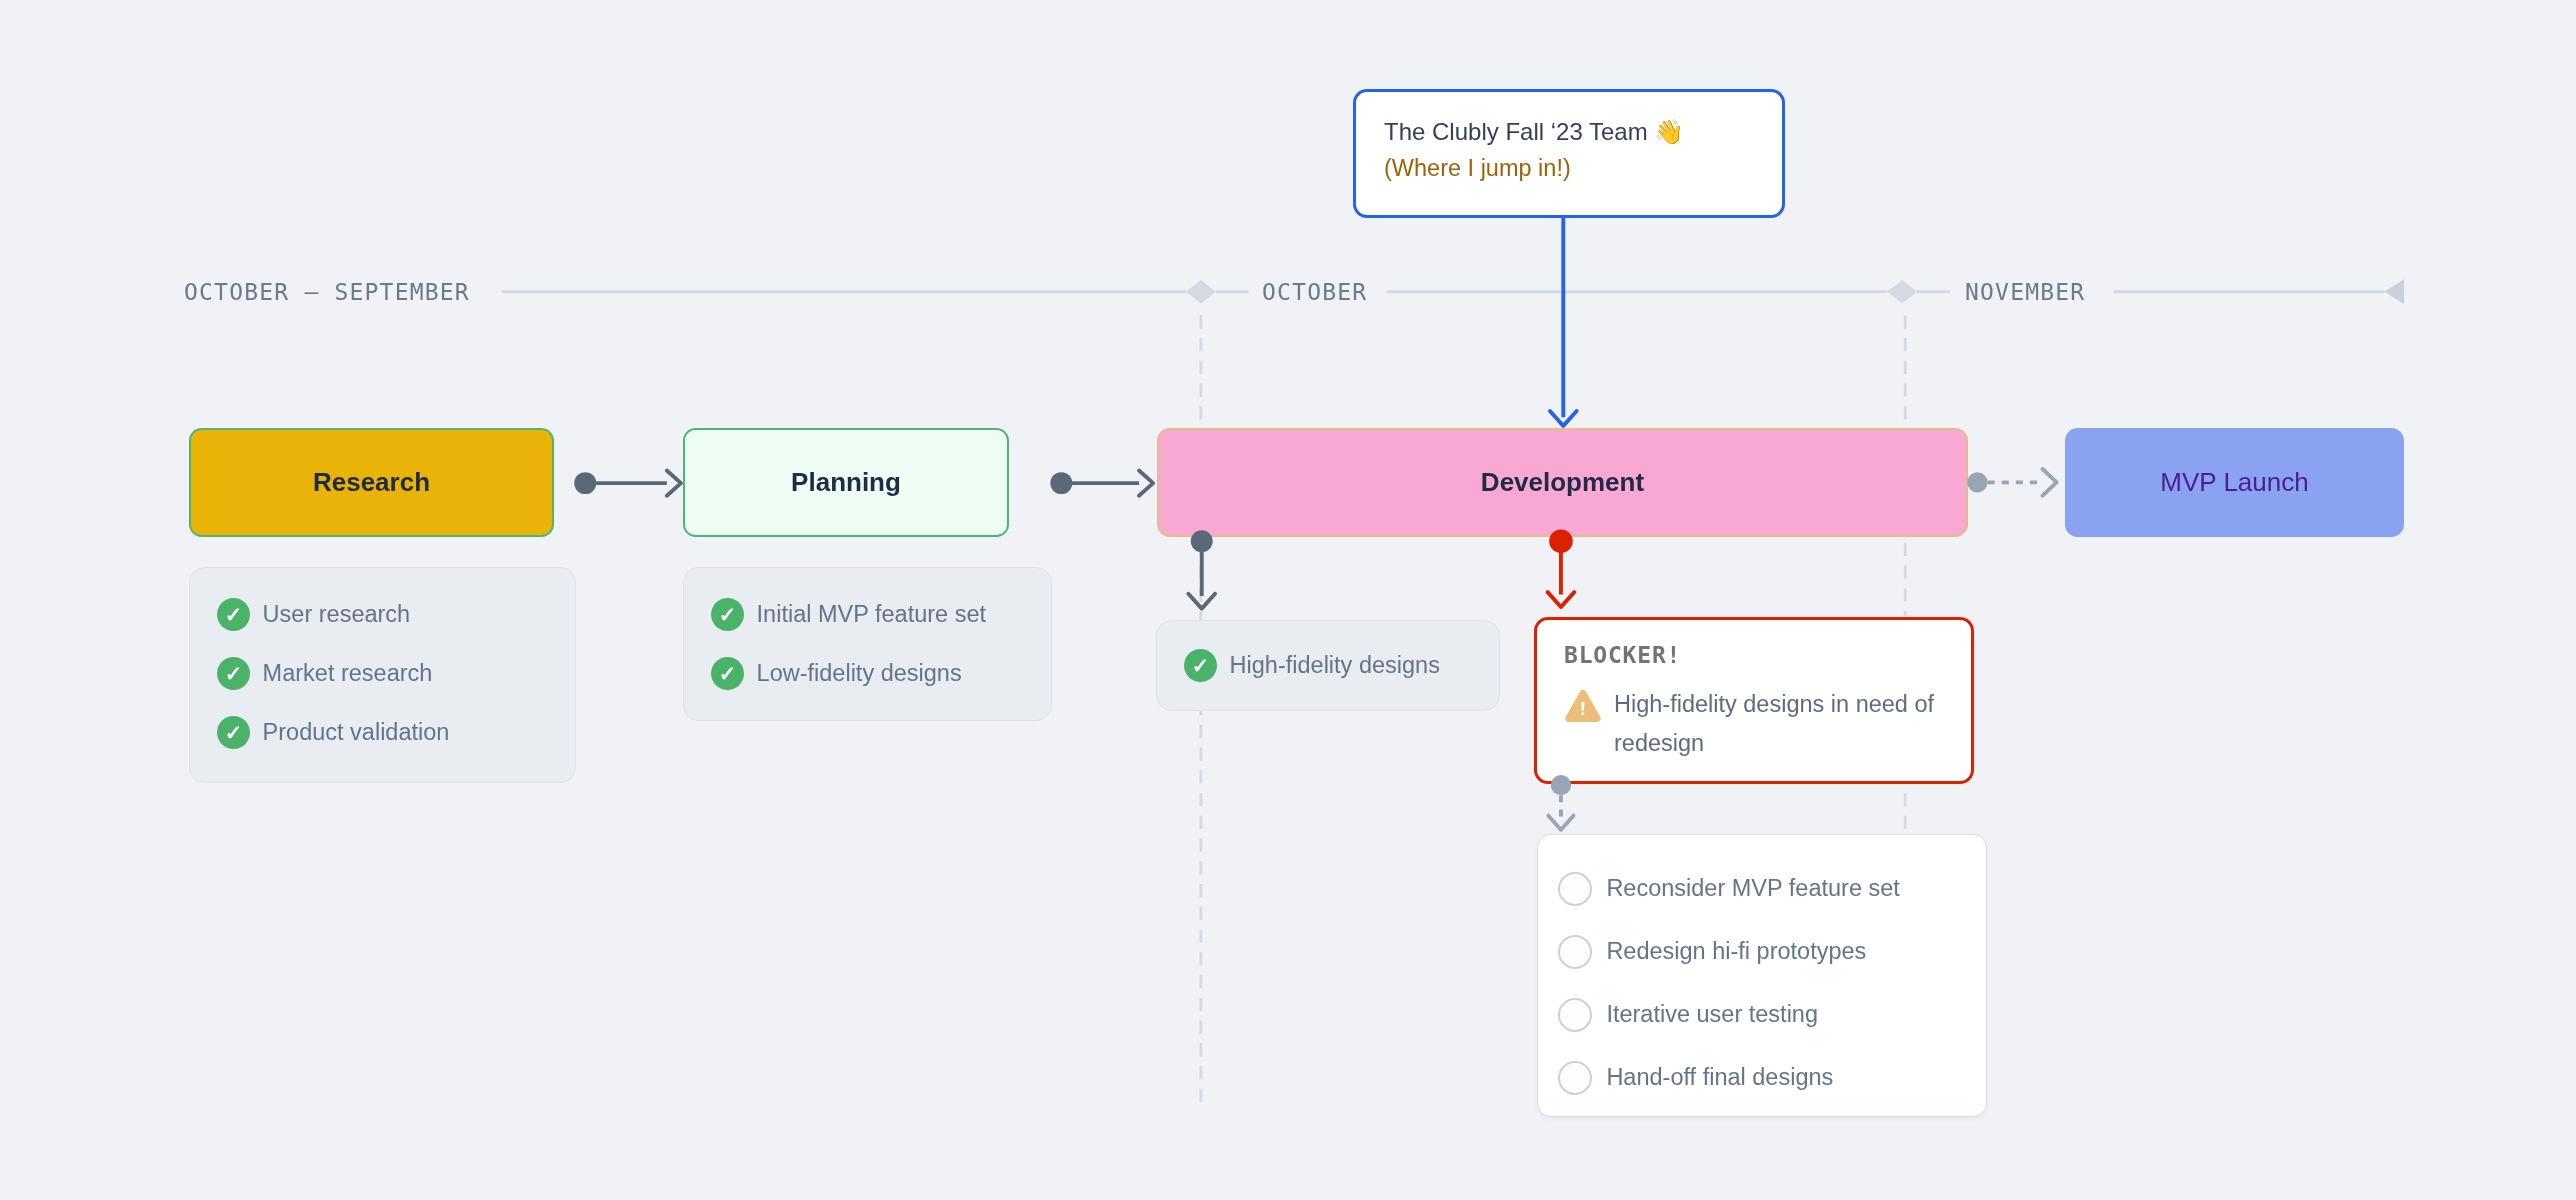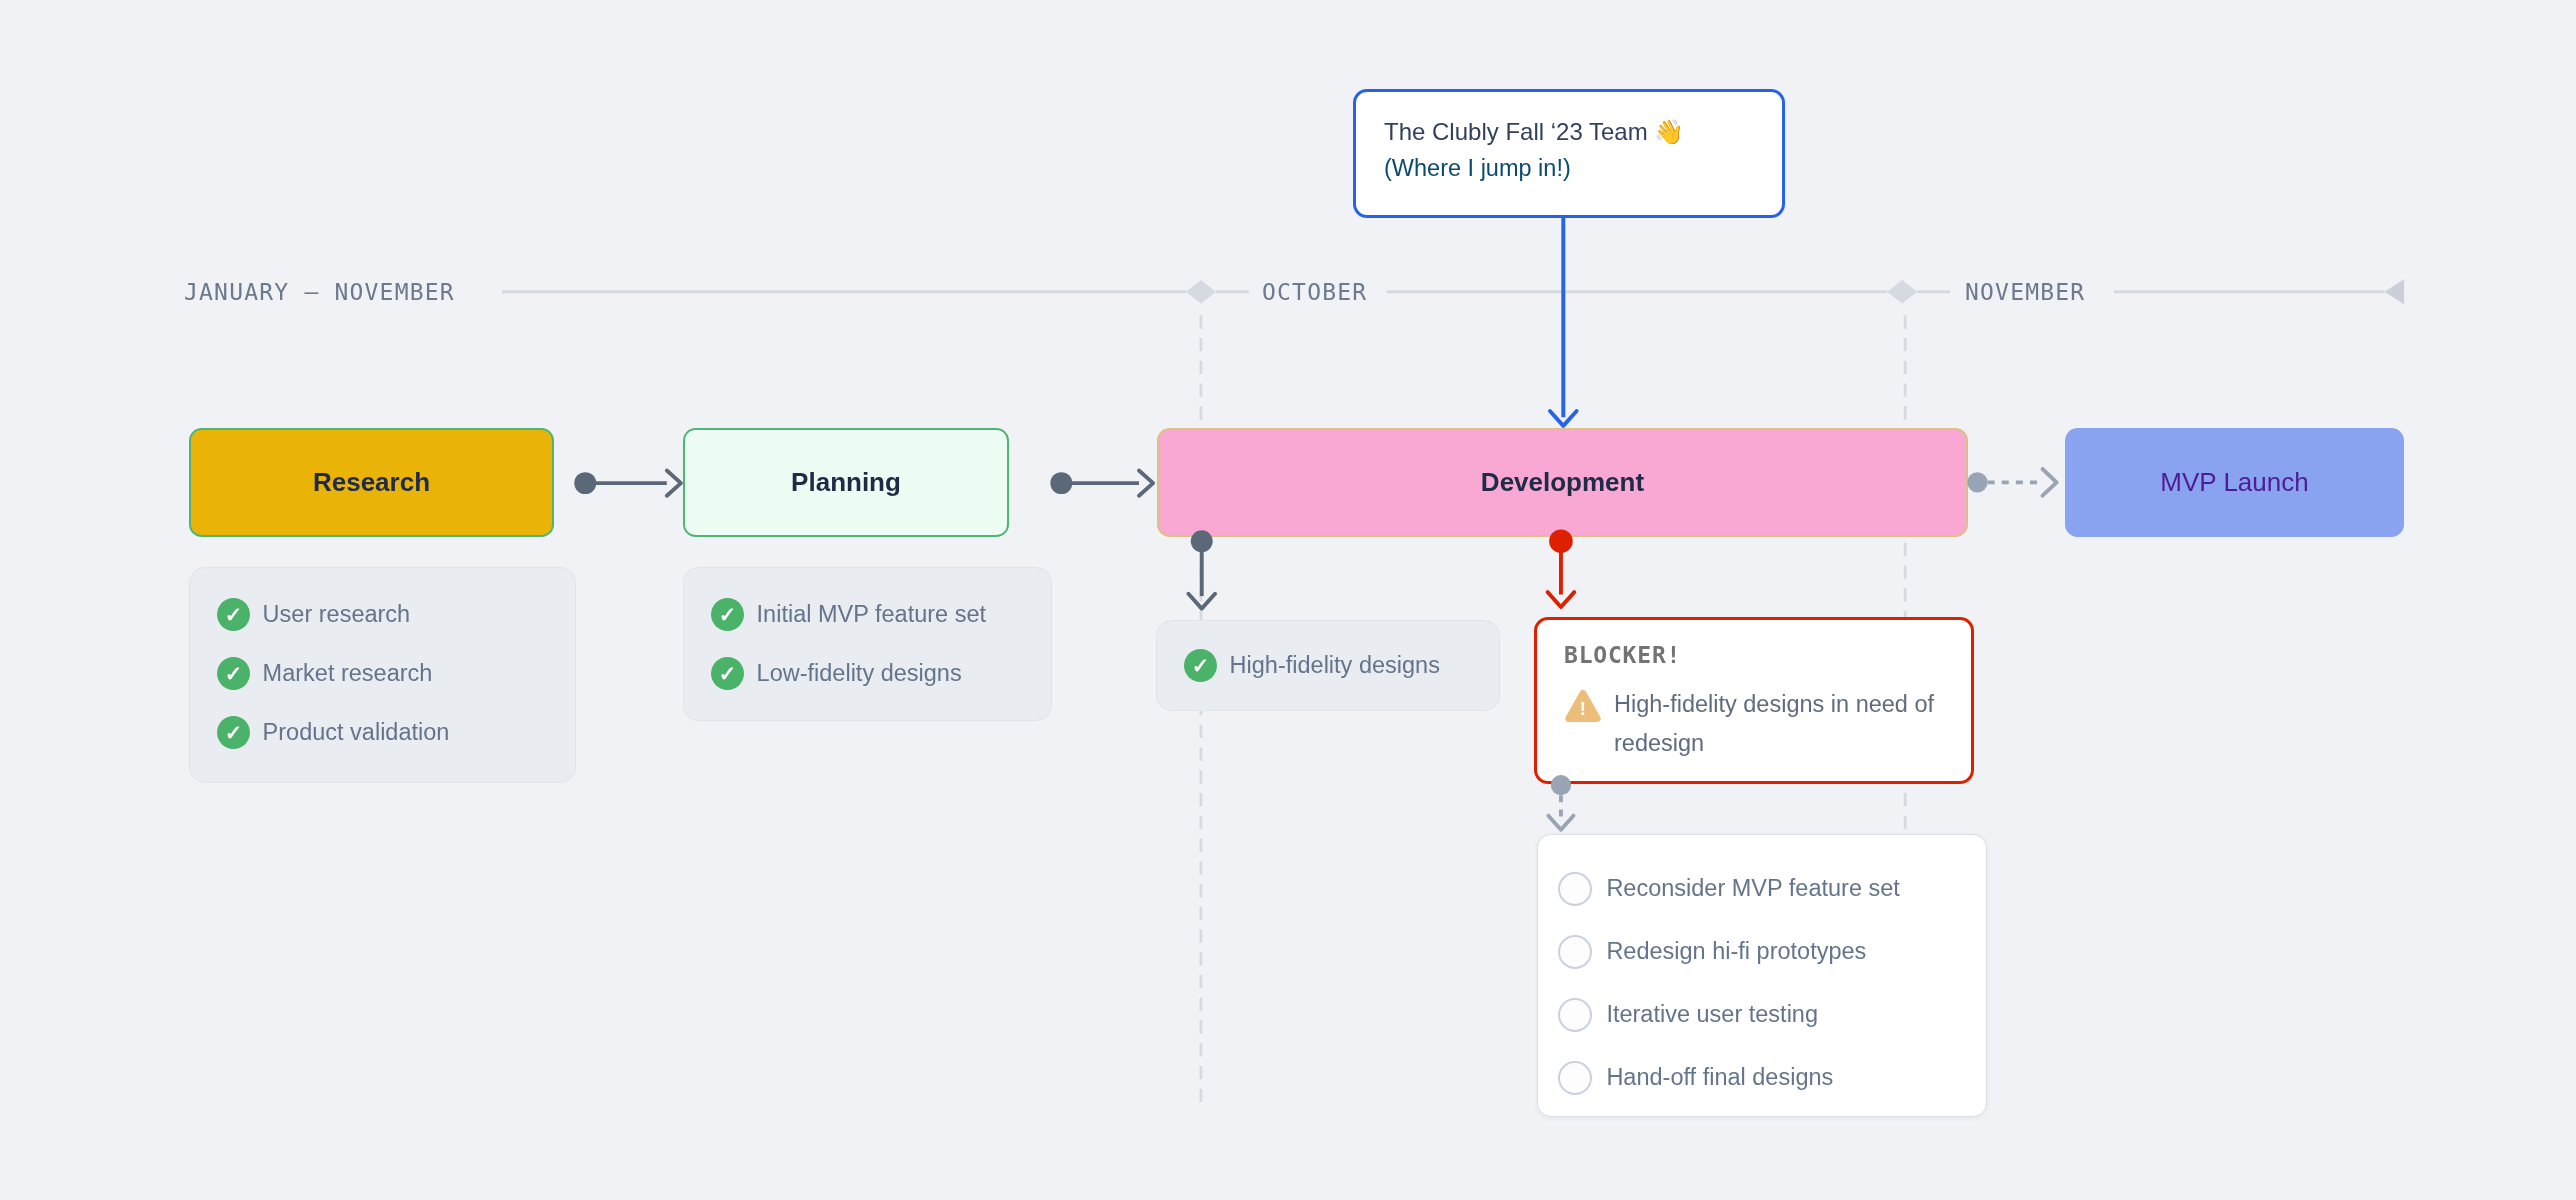--- a/index.html
+++ b/index.html
@@ -20,21 +20,21 @@
   }
   .m1{left:184px;} .m2{left:1262px;} .m3{left:1965px;}
 
   
   .callout{
     position:absolute; left:1353px; top:89px; width:432px; height:129px;
     background:#ffffff; border:3.9px solid #2563eb; border-radius:14px;
     box-sizing:border-box; z-index:4; padding:22px 0 0 28px;
   }
   .callout .c1{font-size:24px; font-weight:500; color:#33405c; line-height:36px; white-space:nowrap;}
-  .callout .c2{font-size:23.5px; font-weight:400; color:#0c4a6e; line-height:36px; white-space:nowrap;}
+  .callout .c2{font-size:23.5px; font-weight:400; color:#a16207; line-height:36px; white-space:nowrap;}
 
   
   .node{
     position:absolute; height:109px; box-sizing:border-box; z-index:2;
     display:flex; align-items:center; justify-content:center;
     border-radius:12.6px; font-size:26px; font-weight:600; color:#202c47;
   }
   .stage-research{left:189px; top:428px; width:365px; background:#eab308; border:2.4px solid #4eb675;}
   .stage-planning{left:683px; top:428px; width:326px; background:#eefdf3; border:2.4px solid #4eb675;}
   .stage-development{left:1157px; top:428px; width:811px; background:#f9a8d4; border:2.4px solid #e0bf85;}
@@ -100,21 +100,21 @@
     <path d="M1768 372 H2406" stroke="#d4d9e2" stroke-width="4" fill="none"></path>
     <polygon points="2406,372 2425,357 2444,372 2425,387" fill="#d4d9e2"></polygon>
     <path d="M2444 372 H2486" stroke="#d4d9e2" stroke-width="4" fill="none"></path>
     <path d="M2695 372 H3040" stroke="#d4d9e2" stroke-width="4" fill="none"></path>
     <polygon points="3040,372 3065,356 3065,388" fill="#c9d0da"></polygon>
 
     <path d="M1531 402 V1412" stroke="#d4d9e2" stroke-width="3.5" stroke-dasharray="17 12" fill="none"></path>
     <path d="M2429 402 V1412" stroke="#d4d9e2" stroke-width="3.5" stroke-dasharray="17 12" fill="none"></path>
   </svg>
 
-  <div class="month m1">JANUARY — NOVEMBER</div>
+  <div class="month m1">OCTOBER — SEPTEMBER</div>
   <div class="month m2">OCTOBER</div>
   <div class="month m3">NOVEMBER</div>
 
   <div class="callout">
     <div class="c1">The Clubly Fall ‘23 Team 👋</div>
     <div class="c2">(Where I jump in!)</div>
   </div>
 
   <div class="node stage-research">
     <span>Research</span>

